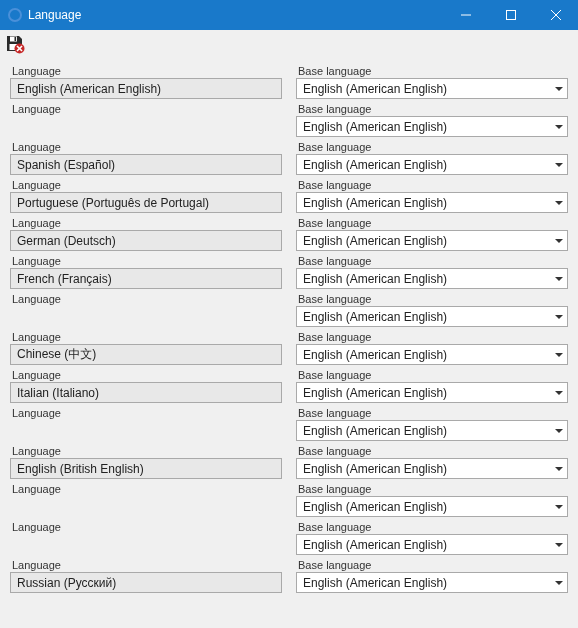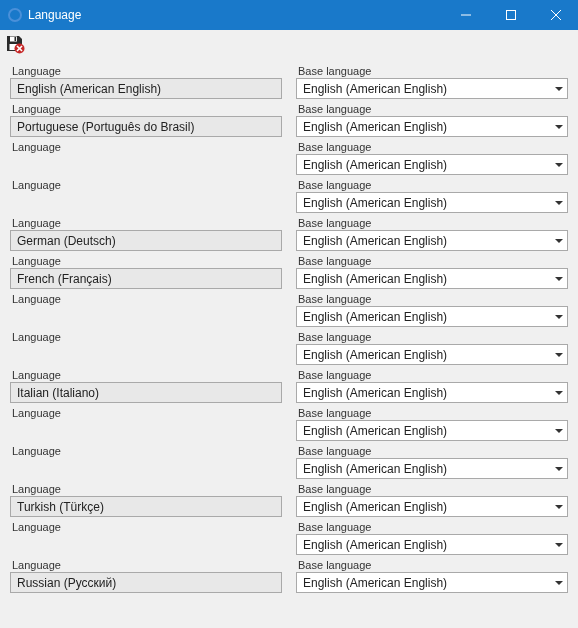--- a/index.html
+++ b/index.html
@@ -91,45 +91,45 @@
         <div class="lab">Base language</div>
         <div class="select-wrap">
           <span>English (American English)</span>
           <svg width="8" height="8" viewBox="0 0 8 8" class="caret">
             <path d="M0 2 L4 6 L8 2 Z" fill="#333"></path>
           </svg>
         </div>
       </div>
     </div>
     <div class="row">
-      <div class="col"><div class="lab">Language</div><input class="field-input" readonly="" value="Portuguese (Português do Brasil)" style=""></div>
-      <div class="col">
-        <div class="lab">Base language</div>
-        <div class="select-wrap">
-          <span>English (American English)</span>
-          <svg width="8" height="8" viewBox="0 0 8 8" class="caret">
-            <path d="M0 2 L4 6 L8 2 Z" fill="#333"></path>
-          </svg>
-        </div>
-      </div>
-    </div>
-    <div class="row">
-      <div class="col"><div class="lab">Language</div></div>
-      <div class="col">
-        <div class="lab">Base language</div>
-        <div class="select-wrap">
-          <span>English (American English)</span>
-          <svg width="8" height="8" viewBox="0 0 8 8" class="caret">
-            <path d="M0 2 L4 6 L8 2 Z" fill="#333"></path>
-          </svg>
-        </div>
-      </div>
-    </div>
-    <div class="row">
-      <div class="col"><div class="lab">Language</div></div>
+      <div class="col"><div class="lab">Language</div></div>
+      <div class="col">
+        <div class="lab">Base language</div>
+        <div class="select-wrap">
+          <span>English (American English)</span>
+          <svg width="8" height="8" viewBox="0 0 8 8" class="caret">
+            <path d="M0 2 L4 6 L8 2 Z" fill="#333"></path>
+          </svg>
+        </div>
+      </div>
+    </div>
+    <div class="row">
+      <div class="col"><div class="lab">Language</div><input class="field-input" readonly="" value="Spanish (Español)" style=""></div>
+      <div class="col">
+        <div class="lab">Base language</div>
+        <div class="select-wrap">
+          <span>English (American English)</span>
+          <svg width="8" height="8" viewBox="0 0 8 8" class="caret">
+            <path d="M0 2 L4 6 L8 2 Z" fill="#333"></path>
+          </svg>
+        </div>
+      </div>
+    </div>
+    <div class="row">
+      <div class="col"><div class="lab">Language</div><input class="field-input" readonly="" value="Portuguese (Português de Portugal)" style=""></div>
       <div class="col">
         <div class="lab">Base language</div>
         <div class="select-wrap">
           <span>English (American English)</span>
           <svg width="8" height="8" viewBox="0 0 8 8" class="caret">
             <path d="M0 2 L4 6 L8 2 Z" fill="#333"></path>
           </svg>
         </div>
       </div>
     </div>
@@ -163,21 +163,21 @@
         <div class="lab">Base language</div>
         <div class="select-wrap">
           <span>English (American English)</span>
           <svg width="8" height="8" viewBox="0 0 8 8" class="caret">
             <path d="M0 2 L4 6 L8 2 Z" fill="#333"></path>
           </svg>
         </div>
       </div>
     </div>
     <div class="row">
-      <div class="col"><div class="lab">Language</div></div>
+      <div class="col"><div class="lab">Language</div><input class="field-input" readonly="" value="Chinese (中文)" style=""></div>
       <div class="col">
         <div class="lab">Base language</div>
         <div class="select-wrap">
           <span>English (American English)</span>
           <svg width="8" height="8" viewBox="0 0 8 8" class="caret">
             <path d="M0 2 L4 6 L8 2 Z" fill="#333"></path>
           </svg>
         </div>
       </div>
     </div>
@@ -199,33 +199,33 @@
         <div class="lab">Base language</div>
         <div class="select-wrap">
           <span>English (American English)</span>
           <svg width="8" height="8" viewBox="0 0 8 8" class="caret">
             <path d="M0 2 L4 6 L8 2 Z" fill="#333"></path>
           </svg>
         </div>
       </div>
     </div>
     <div class="row">
-      <div class="col"><div class="lab">Language</div></div>
-      <div class="col">
-        <div class="lab">Base language</div>
-        <div class="select-wrap">
-          <span>English (American English)</span>
-          <svg width="8" height="8" viewBox="0 0 8 8" class="caret">
-            <path d="M0 2 L4 6 L8 2 Z" fill="#333"></path>
-          </svg>
-        </div>
-      </div>
-    </div>
-    <div class="row">
-      <div class="col"><div class="lab">Language</div><input class="field-input" readonly="" value="Turkish (Türkçe)" style=""></div>
+      <div class="col"><div class="lab">Language</div><input class="field-input" readonly="" value="English (British English)" style=""></div>
+      <div class="col">
+        <div class="lab">Base language</div>
+        <div class="select-wrap">
+          <span>English (American English)</span>
+          <svg width="8" height="8" viewBox="0 0 8 8" class="caret">
+            <path d="M0 2 L4 6 L8 2 Z" fill="#333"></path>
+          </svg>
+        </div>
+      </div>
+    </div>
+    <div class="row">
+      <div class="col"><div class="lab">Language</div></div>
       <div class="col">
         <div class="lab">Base language</div>
         <div class="select-wrap">
           <span>English (American English)</span>
           <svg width="8" height="8" viewBox="0 0 8 8" class="caret">
             <path d="M0 2 L4 6 L8 2 Z" fill="#333"></path>
           </svg>
         </div>
       </div>
     </div>

